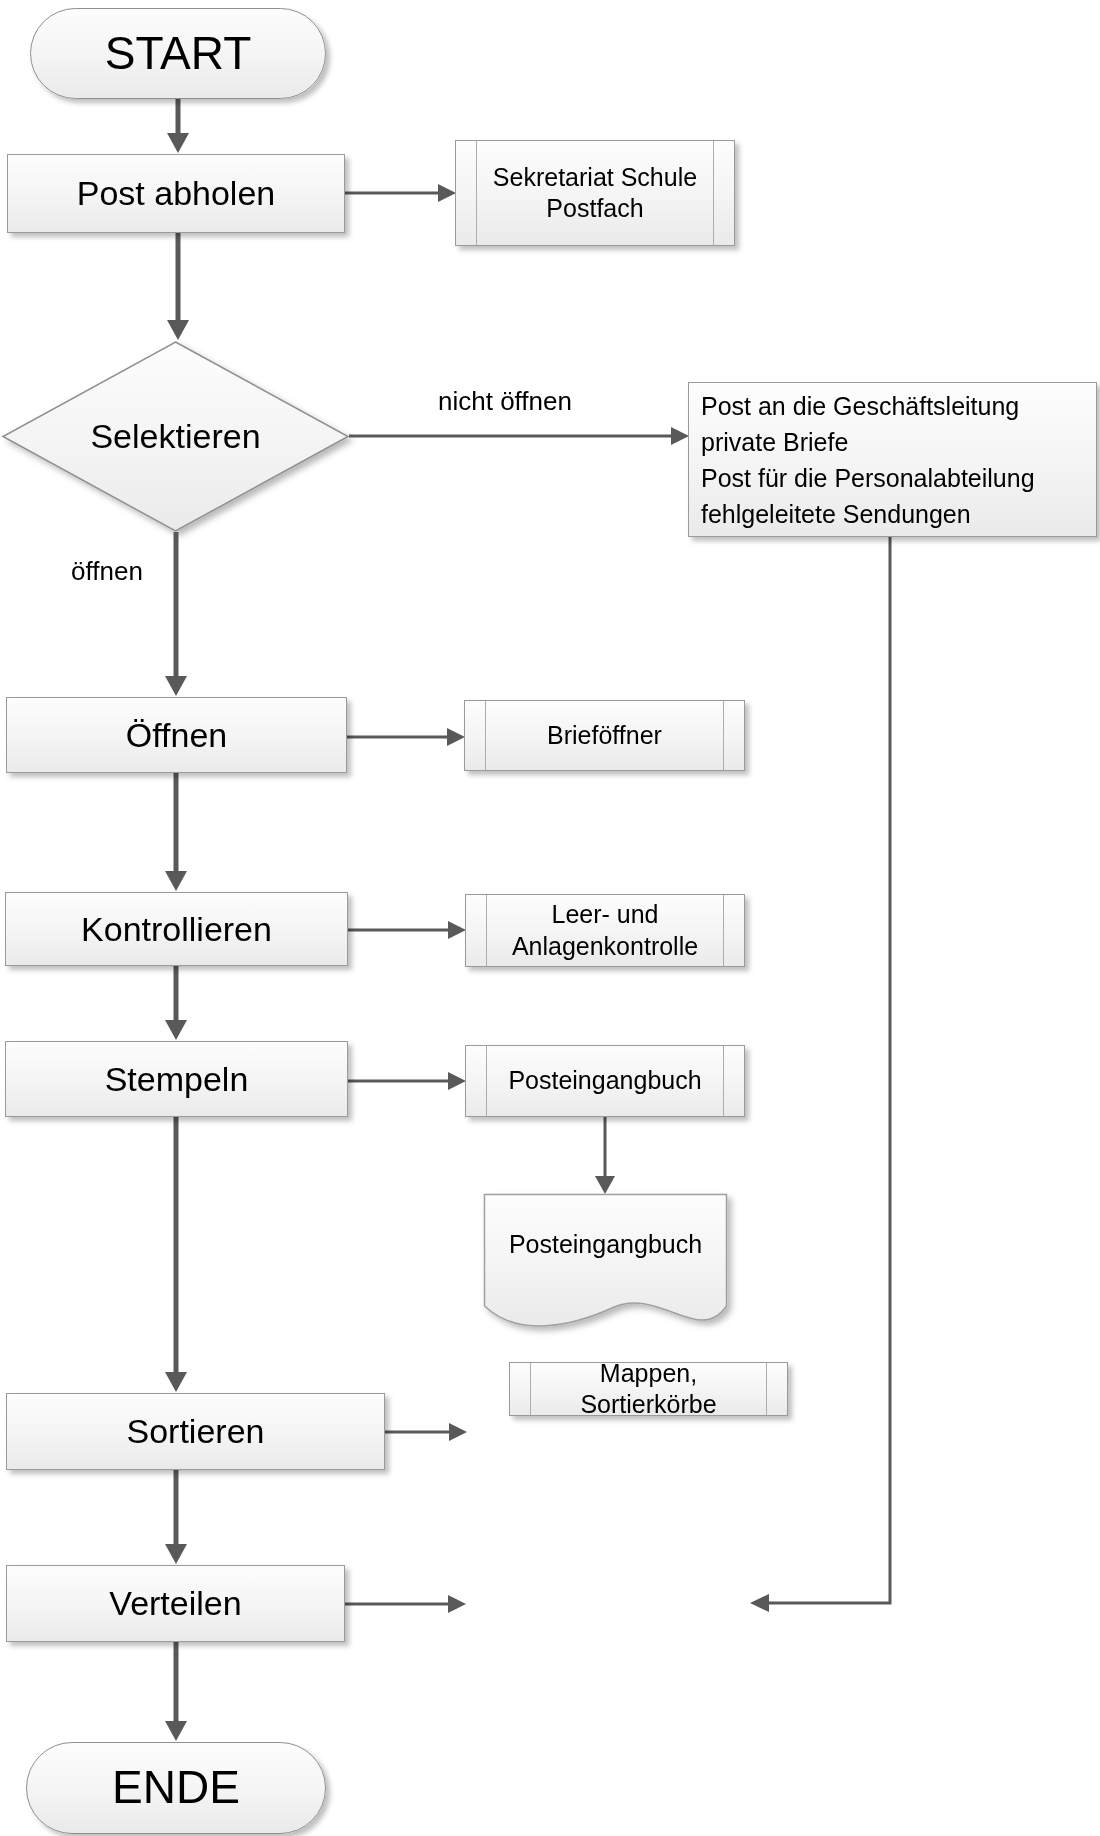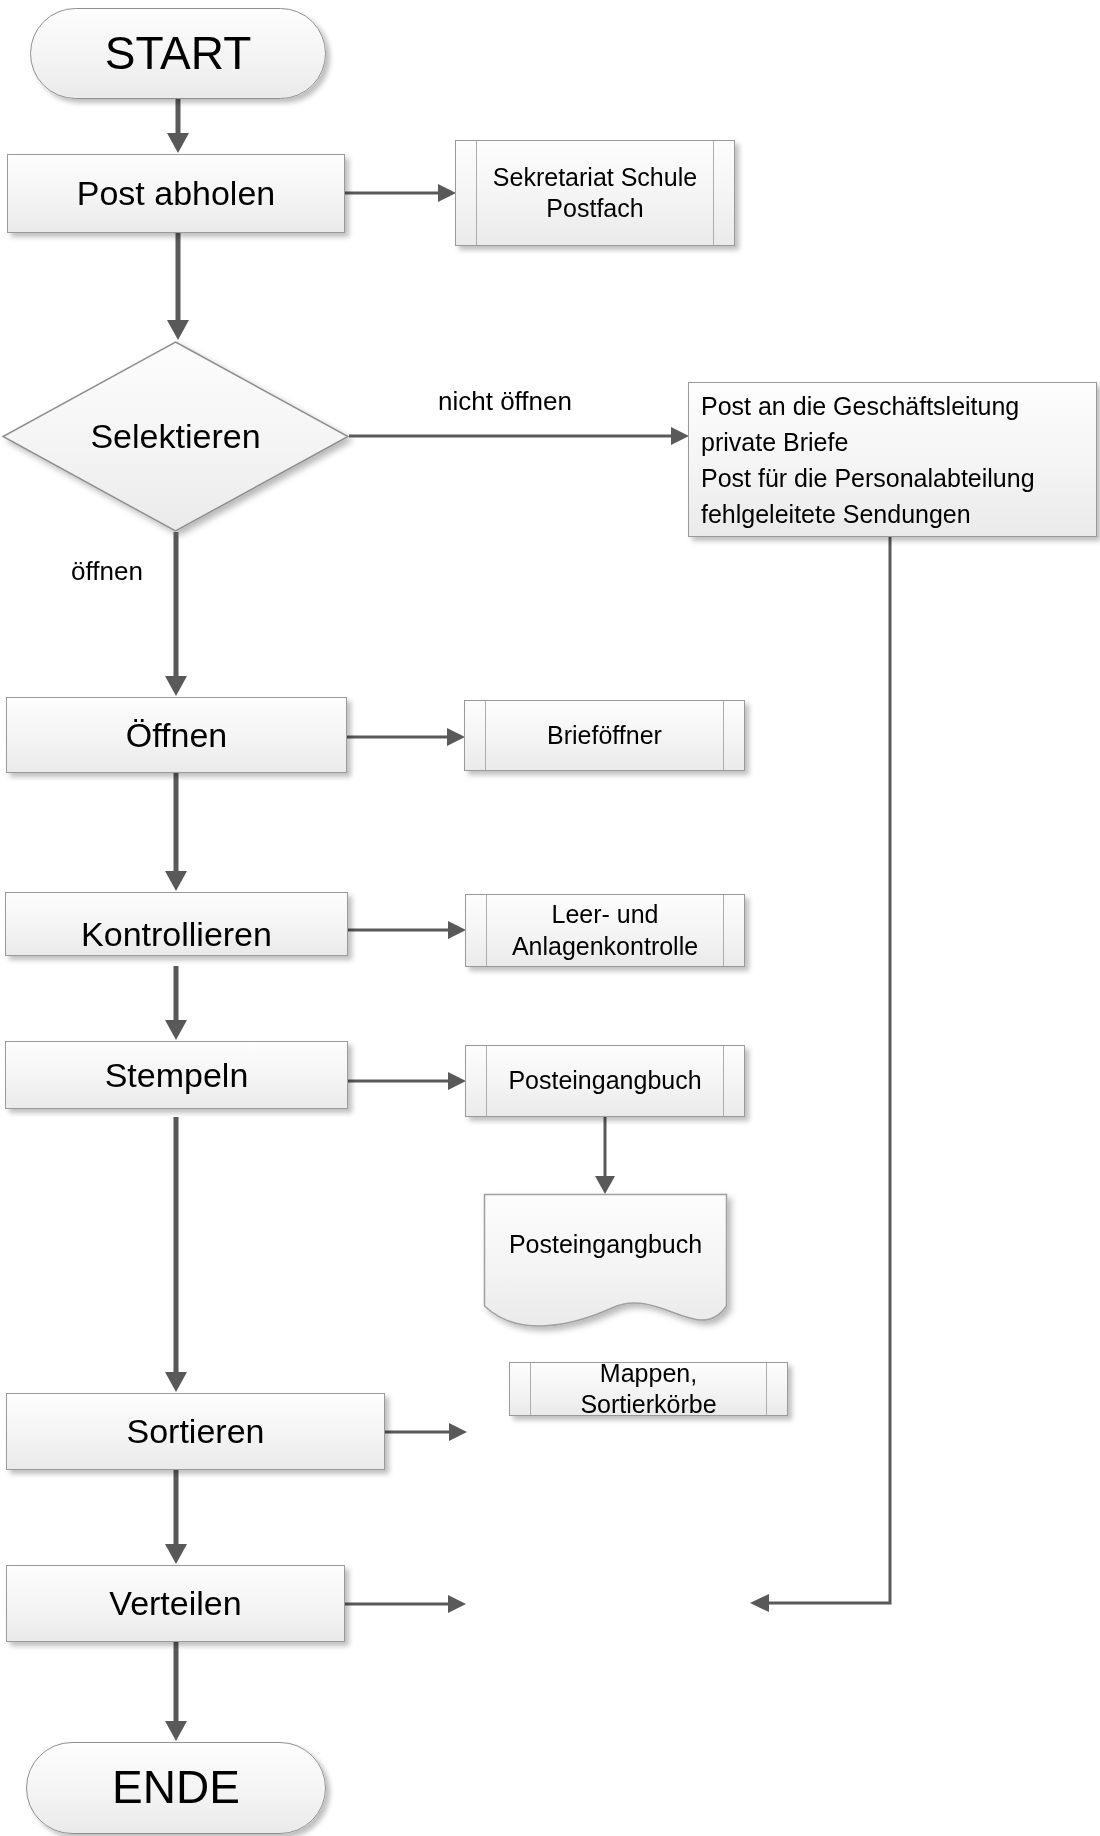--- a/index.html
+++ b/index.html
@@ -180,32 +180,32 @@
   <div class="node process" style="left:6px;top:697px;width:341px;height:76px;">
     <span>Öffnen</span>
   </div>
 
   <div class="node side" style="left:464px;top:700px;width:281px;height:71px;">
     <div class="bar left"></div>
     <div class="bar right"></div>
     <span>Brieföffner</span>
   </div>
 
-  <div class="node process" style="left:5px;top:892px;width:343px;height:64px;justify-content:flex-end;">
+  <div class="node process" style="left:5px;top:892px;width:343px;height:74px;">
     <span>Kontrollieren</span>
   </div>
 
   <div class="node side" style="left:465px;top:894px;width:280px;height:73px;">
     <div class="bar left"></div>
     <div class="bar right"></div>
     <div>Leer- und</div>
     <div>Anlagenkontrolle</div>
   </div>
 
-  <div class="node process" style="left:5px;top:1041px;width:343px;height:68px;">
+  <div class="node process" style="left:5px;top:1041px;width:343px;height:76px;">
     <span>Stempeln</span>
   </div>
 
   <div class="node side" style="left:465px;top:1045px;width:280px;height:72px;">
     <div class="bar left"></div>
     <div class="bar right"></div>
     <span>Posteingangbuch</span>
   </div>
 
   <div class="shape-label doc-label" style="left:484px;top:1194px;width:243px;height:100px;">

